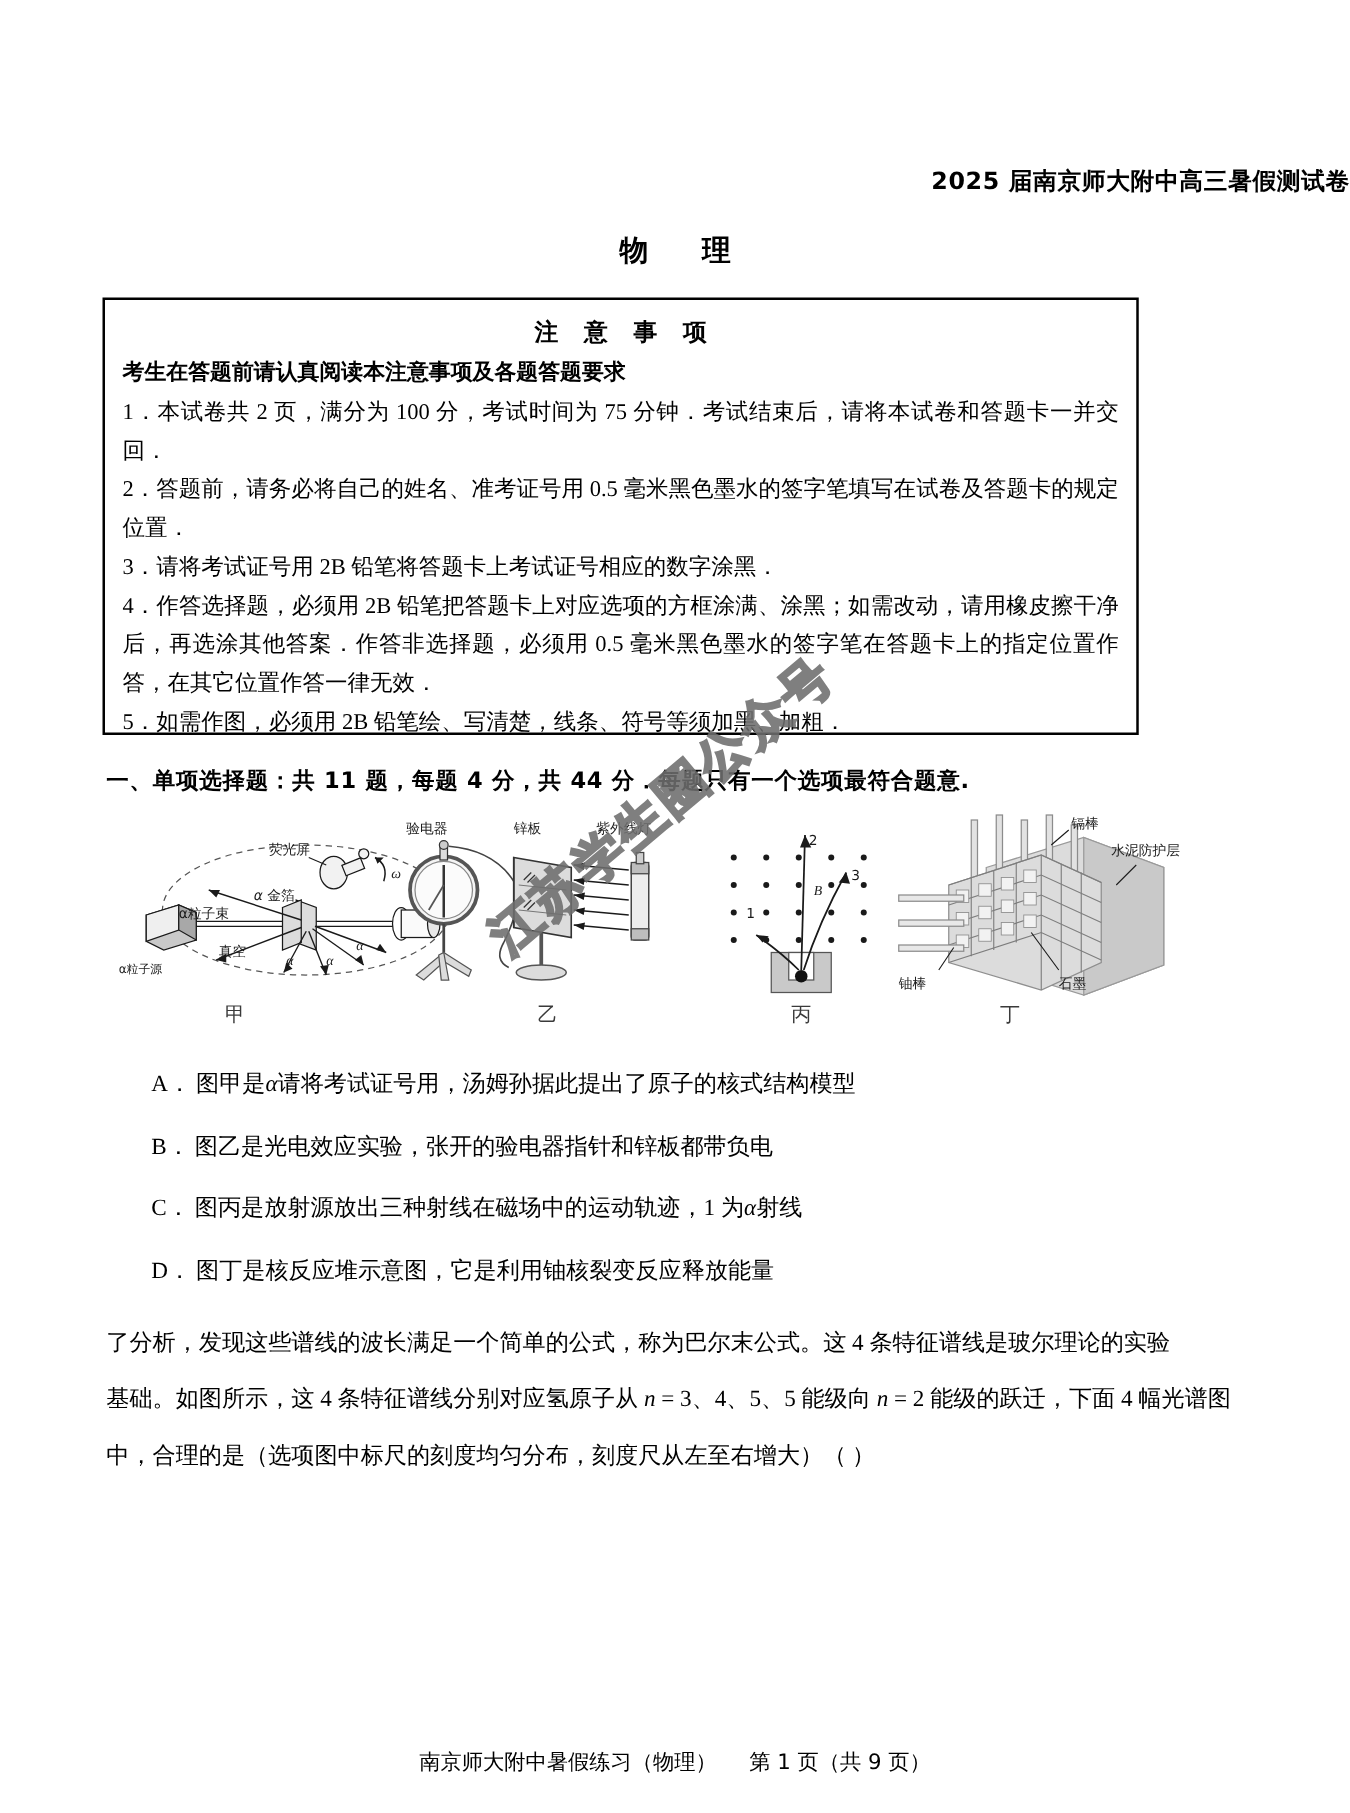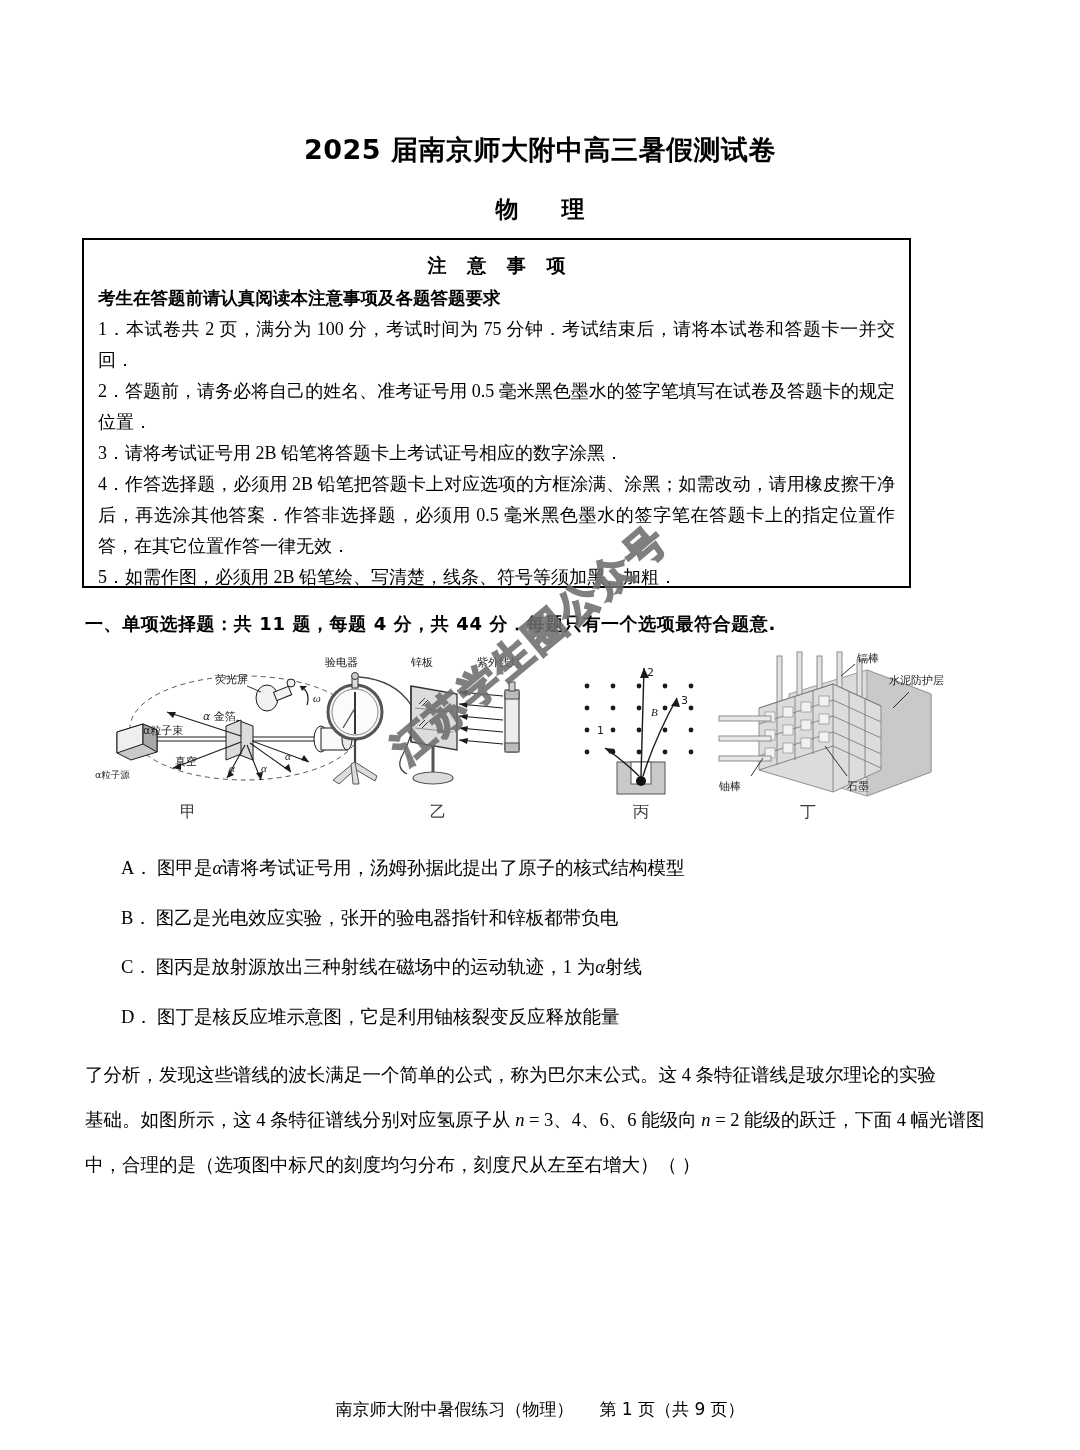--- a/index.html
+++ b/index.html
@@ -17,24 +17,24 @@
 
   .page {
     position: relative;
     width: 1080px;
     height: 1450px;
     padding: 0;
   }
 
   
   .doc-title {
-    text-align: center;
+    text-align: right;
     font-family: "DejaVu Sans", "Liberation Sans", sans-serif;
     font-weight: bold;
-    font-size: 27px;
+    font-size: 19px;
     letter-spacing: 0.5px;
     margin: 0;
     padding-top: 134px;
     line-height: 1.2;
   }
   .subject-title {
     text-align: center;
     font-family: Liberation Serif, serif;
     font-weight: bold;
     font-size: 23px;
@@ -478,21 +478,21 @@
       <p class="option-row">
         <span class="opt-letter">C．</span><span>图丙是放射源放出三种射线在磁场中的运动轨迹，1 为</span><span class="ital">α</span><span>射线</span>
       </p>
       <p class="option-row">
         <span class="opt-letter">D．</span><span>图丁是核反应堆示意图，它是利用铀核裂变反应释放能量</span><span class="ital"></span><span></span>
       </p>
     </div>
 
     <div class="q2">
       <p>了分析，发现这些谱线的波长满足一个简单的公式，称为巴尔末公式。这 4 条特征谱线是玻尔理论的实验</p>
-      <p><span>基础。如图所示，这 4 条特征谱线分别对应氢原子从 </span><span class="ital">n</span><span> = 3、4、6、6 能级向 </span><span class="ital">n</span><span> = 2 能级的跃迁，下面 4 幅光谱图</span></p>
+      <p><span>基础。如图所示，这 4 条特征谱线分别对应氢原子从 </span><span class="ital">n</span><span> = 3、4、5、5 能级向 </span><span class="ital">n</span><span> = 2 能级的跃迁，下面 4 幅光谱图</span></p>
       <p>中，合理的是（选项图中标尺的刻度均匀分布，刻度尺从左至右增大）（        ）</p>
     </div>
 
   </div>
 
   <div class="watermark">
     <div class="watermark-text">江苏学生圈公众号</div>
   </div>
 
   <div class="footer">

